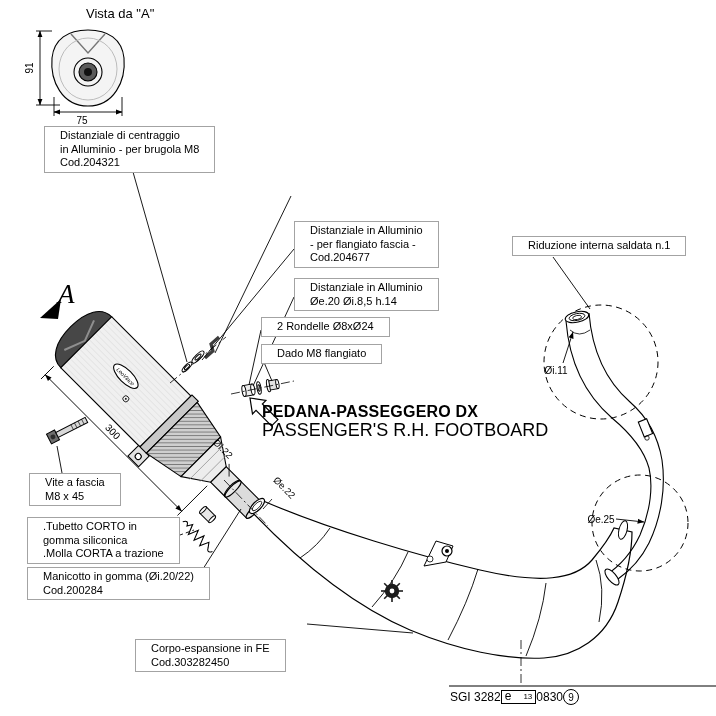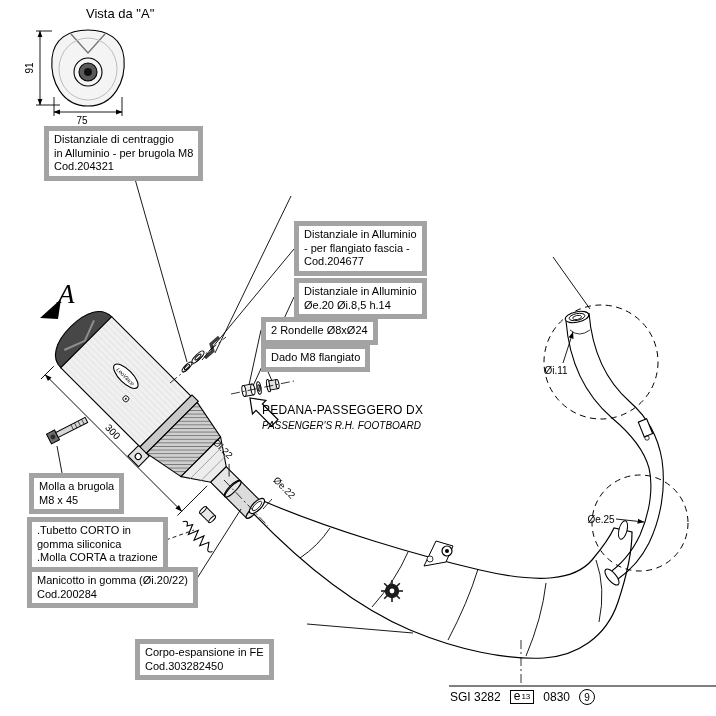--- a/index.html
+++ b/index.html
@@ -1,31 +1,31 @@
 <!DOCTYPE html>
 <html><head>
 <meta charset="utf-8">
 <style>
   * { margin:0; padding:0; box-sizing:border-box; }
   html,body { width:716px; height:716px; background:#fff; }
   body { font-family:"Liberation Sans", sans-serif; color:#000; position:relative; overflow:hidden; }
   .stage { position:absolute; inset:0; width:716px; height:716px; }
   svg.draw { position:absolute; left:0; top:0; z-index:1; font-family:"Liberation Sans", sans-serif; }
-  .callout { position:absolute; border:5px solid #a3a3a3; background:#fff; padding:2px 5px;
+  .callout { position:absolute; border:1px solid #a3a3a3; background:#fff; padding:2px 15px;
              font-size:11px; line-height:13.5px; white-space:nowrap; z-index:3; }
   .plain { position:absolute; white-space:nowrap; z-index:3; }
   .title { font-size:13px; }
-  .footboard-it { font-size:12px; letter-spacing:.2px; }
-  .footboard-en { font-size:10px; font-style:italic; }
+  .footboard-it { font-size:16px; letter-spacing:.2px;font-weight:bold; }
+  .footboard-en { font-size:18px; }
   .view-letter { font:italic 27px "Liberation Serif", serif; }
-  .footer { position:absolute; left:450px; top:689px; display:flex; align-items:center; gap:9px;
+  .footer { position:absolute; left:450px; top:689px; display:flex; align-items:center; 
             font-size:12px; z-index:3; }
   .ebox { display:inline-flex; align-items:flex-end; border:1px solid #000; padding:0 3px 1px 3px; line-height:11px; }
   .ebox .e { font-size:12px; }
-  .ebox .esub { font-size:8px; margin-left:1px; }
+  .ebox .esub { font-size:8px; margin-left:12px; }
   .circ { display:inline-block; width:16px; height:16px; border:1px solid #000; border-radius:50%;
           text-align:center; font-size:10px; line-height:15px; }
 </style>
 </head>
 <body>
 
 <div class="stage">
 
   <svg class="draw" width="716" height="716" viewBox="0 0 716 716">
     <defs>
@@ -241,36 +241,39 @@
     <div>Cod.204321</div>
   </div>
 
 
   <div class="callout" style="left:294px;top:221px">
     <div>Distanziale in Alluminio</div>
     <div>- per flangiato fascia -</div>
     <div>Cod.204677</div>
   </div>
 
+  <div class="callout" style="left:512px;top:236px">
+    <div>Riduzione interna saldata n.1</div>
+  </div>
 
   <div class="callout" style="left:294px;top:278px">
     <div>Distanziale in Alluminio</div>
     <div>Øe.20  Øi.8,5  h.14</div>
   </div>
 
   <div class="callout" style="left:261px;top:317px">
     <div>2 Rondelle Ø8xØ24</div>
   </div>
 
   <div class="callout" style="left:261px;top:344px">
     <div>Dado M8 flangiato</div>
   </div>
 
   <div class="callout" style="left:29px;top:473px">
-    <div>Molla a brugola</div>
+    <div>Vite a fascia</div>
     <div>M8 x 45</div>
   </div>
 
   <div class="callout" style="left:27px;top:517px">
     <div>.Tubetto CORTO in</div>
     <div>gomma siliconica</div>
     <div>.Molla CORTA a trazione</div>
   </div>
 
   <div class="callout" style="left:27px;top:567px">

